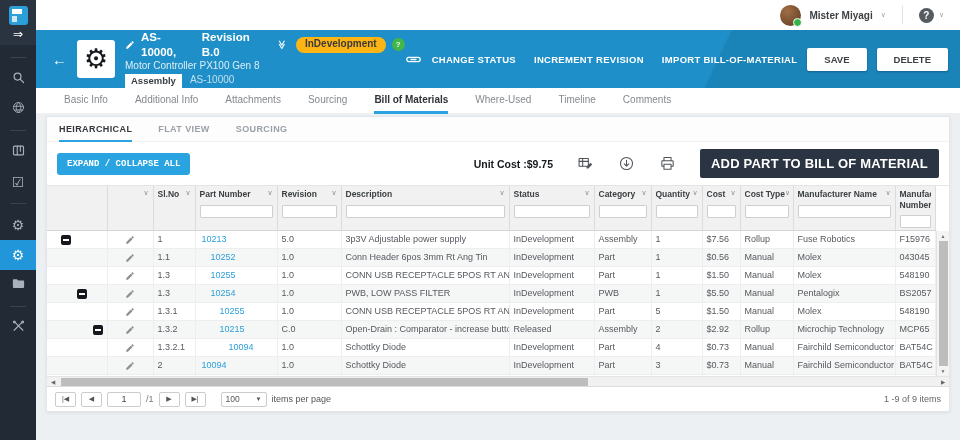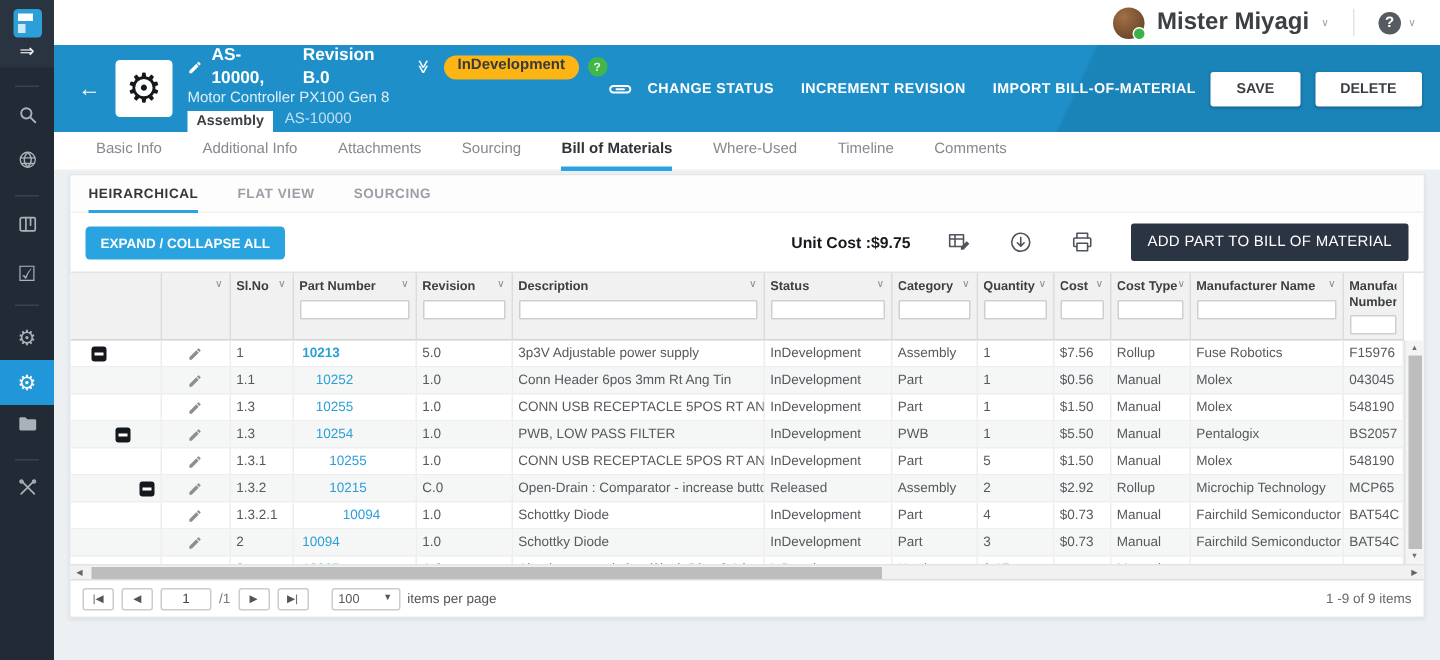--- a/index.html
+++ b/index.html
@@ -21,21 +21,21 @@
   .side-item svg { width:15px; height:15px; }
   .side-ic.char { font-size:14px; line-height:1; }
 
   
   .main { flex:1; min-width:0; display:flex; flex-direction:column; }
 
   .topbar { height:30px; background:#fff; display:flex; align-items:center; justify-content:flex-end; padding:0 16px; gap:8px; flex-shrink:0; }
   .user { display:flex; align-items:center; gap:8px; cursor:pointer; }
   .avatar { width:21px; height:21px; border-radius:50%; background:radial-gradient(circle at 35% 30%, #a06f46, #5d3a21); position:relative; }
   .avatar:after { content:""; position:absolute; right:-1px; bottom:-1px; width:7px; height:7px; background:#37b34a; border:1px solid #fff; border-radius:50%; }
-  .user-name { font-size:16px; color:#3c4043; font-weight:bold; }
+  .user-name { font-size:10px; color:#3c4043; font-weight:bold; }
   .caret-down { color:#9aa0a6; font-size:7px; }
   .topbar-divider { width:1px; height:18px; background:#e3e3e3; margin:0 8px; }
   .help { display:flex; align-items:center; gap:5px; cursor:pointer; }
   .help-circle { width:15px; height:15px; border-radius:50%; background:#565b61; color:#fff; font-size:10px; font-weight:bold; display:flex; align-items:center; justify-content:center; }
 
   
   .bluebar { height:58px; background:linear-gradient(115deg,#1e8fc8 73%, #1a83b8 73.3%); display:flex; align-items:center; padding:0 12px; color:#fff; flex-shrink:0; }
   .back-arrow { font-size:15px; margin:0 10px 0 4px; cursor:pointer; }
   .item-tile { width:38px; height:38px; background:#fff; border-radius:3px; display:flex; align-items:center; justify-content:center; margin-right:10px; flex-shrink:0; }
   .item-tile .gear { font-size:27px; color:#15191e; line-height:1; }
@@ -63,26 +63,26 @@
 
   
   .content { flex:1; padding:2px 10px 0; min-height:0; }
   .card { background:#fff; border:1px solid #e2e6e9; box-shadow:0 1px 3px rgba(0,0,0,.07); height:296px; display:flex; flex-direction:column; }
 
   .subtabs { display:flex; gap:26px; padding:0 12px; border-bottom:1px solid #f1f1f1; height:25px; flex-shrink:0; background:#fdfdfd; }
   .subtab { font-size:9px; font-weight:bold; letter-spacing:.4px; color:#9aa0a6; display:flex; align-items:center; border-bottom:2px solid transparent; margin-bottom:-1px; cursor:pointer; }
   .subtab.active { color:#33373b; border-bottom-color:#2aa3e0; }
 
   .toolbar { display:flex; align-items:center; padding:7px 10px; flex-shrink:0; }
-  .btn-blue { background:#29a4e0; color:#fff; border:none; font-size:9px; font-weight:bold; padding:6px 10px; border-radius:3px; cursor:pointer; font-family:Liberation Sans, sans-serif; }
+  .btn-blue { background:#29a4e0; color:#fff; border:none; font-size:9px; font-weight:bold; padding:6px 10px; border-radius:3px; cursor:pointer; font-family:Liberation Mono, monospace; }
   .toolbar-right { margin-left:auto; display:flex; align-items:center; gap:24px; }
   .unit-cost { font-size:10.5px; font-weight:bold; color:#16191d; }
   .tool-icon { width:17px; height:17px; color:#4f545a; display:inline-flex; cursor:pointer; }
   .tool-icon svg { width:17px; height:17px; }
-  .btn-dark { background:#2b3442; color:#fff; border:none; font-size:10px; font-weight:normal; padding:7px 11px; border-radius:2px; letter-spacing:.2px; cursor:pointer; font-family:inherit; }
+  .btn-dark { background:#2b3442; color:#fff; border:none; font-size:13px; font-weight:bold; padding:7px 11px; border-radius:2px; letter-spacing:.2px; cursor:pointer; font-family:inherit; }
 
   
   .grid-wrap { position:relative; flex:1; overflow:hidden; border-top:1px solid #e4e4e4; min-height:0; }
   table.grid { border-collapse:collapse; table-layout:fixed; width:888px; }
   .grid th { background:#f1f1f1; border-right:1px solid #dcdcdc; border-bottom:1px solid #d5d5d5; padding:3px 4px 2px; vertical-align:top; text-align:left; height:44px; }
   .th-label { font-size:8.5px; font-weight:bold; color:#3c4043; display:flex; justify-content:space-between; align-items:flex-start; min-height:11px; white-space:nowrap; overflow:hidden; }
   .th-label .lbl.wrap { white-space:normal; line-height:1.25; }
   .sort-caret { color:#8a8f94; font-size:7px; font-weight:normal; flex-shrink:0; cursor:pointer; }
   .filter-input { width:100%; height:13px; border:1px solid #cfcfcf; border-radius:1px; background:#fff; margin-top:3px; font-size:8.5px; padding:0 2px; }
   .grid td { border-right:1px solid #eee; border-bottom:1px solid #eee; padding:0 4px; height:17px; line-height:17px; white-space:nowrap; overflow:hidden; color:#55595e; font-size:9px; }
@@ -351,21 +351,21 @@
               </thead>
             <tbody id="grid-body">
                 <tr class="">
                   <td><span class="minus-btn" style="margin-left: 10px;"></span></td>
                   <td class="cell-edit"><span class="pencil-grey">
                       <svg viewBox="0 0 24 24" fill="currentColor">
                         <path d="M3 17.2V21h3.8L17.9 9.9l-3.8-3.8L3 17.2zM20.7 7.05a1 1 0 0 0 0-1.42l-2.34-2.34a1 1 0 0 0-1.41 0l-1.83 1.83 3.75 3.75 1.83-1.82z"></path>
                       </svg>
                     </span></td>
                   <td>1</td>
-                  <td><a class="link" style="padding-left: 2px; font-weight: bold;">10213</a></td>
+                  <td><a class="link" style="padding-left: 2px;">10213</a></td>
                   <td>5.0</td>
                   <td>3p3V Adjustable power supply</td>
                   <td>InDevelopment</td>
                   <td>Assembly</td>
                   <td>1</td>
                   <td>$7.56</td>
                   <td>Rollup</td>
                   <td class="cell-mfr">Fuse Robotics</td>
                   <td>F15976</td>
                 </tr>

